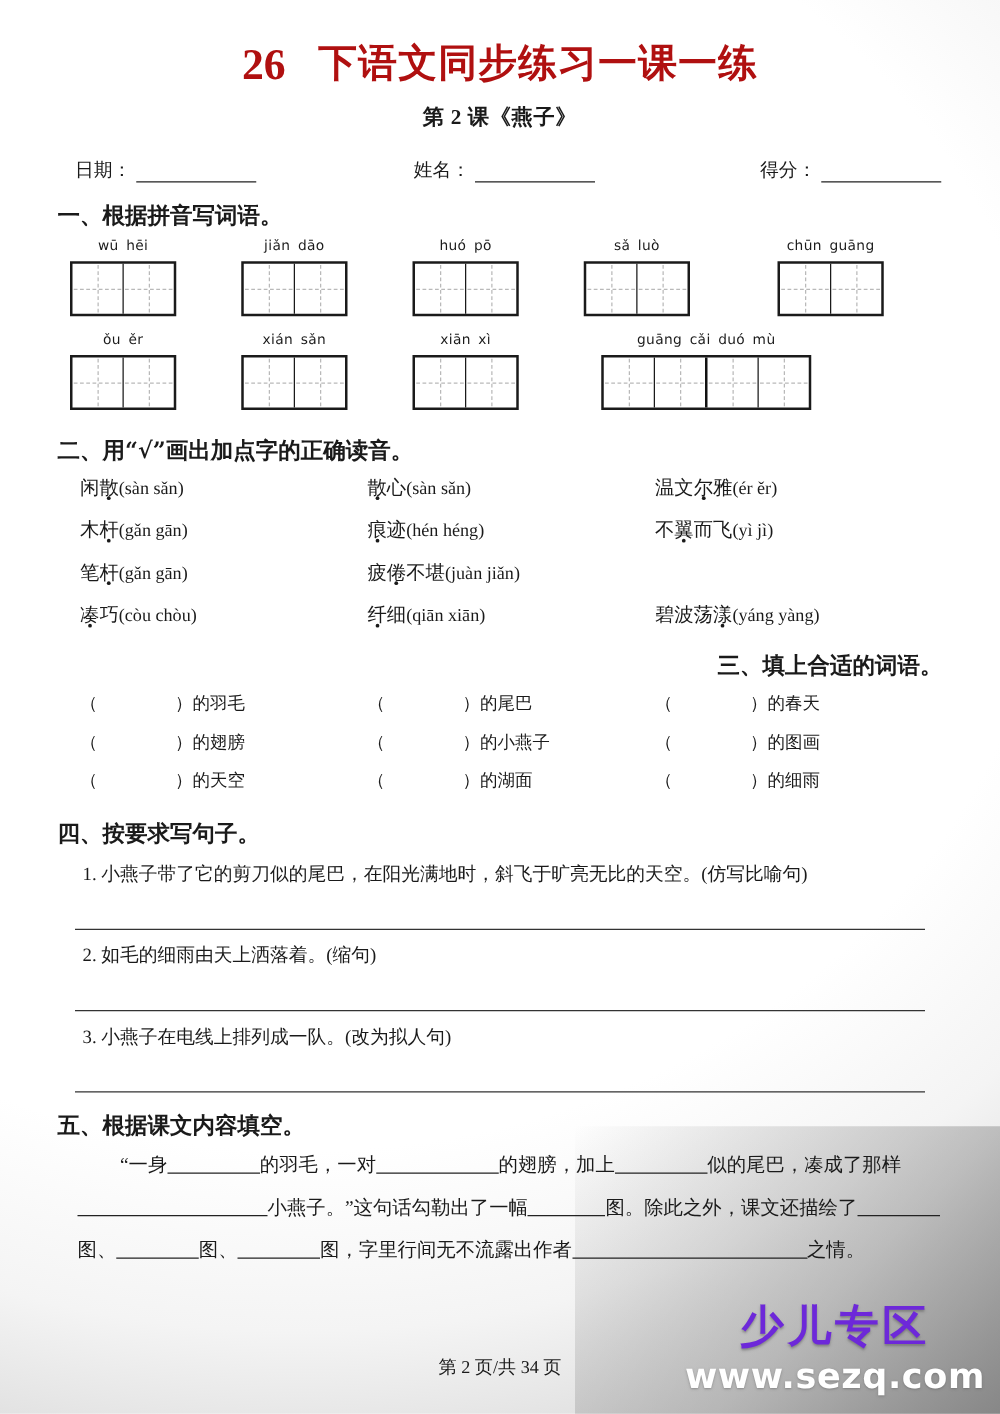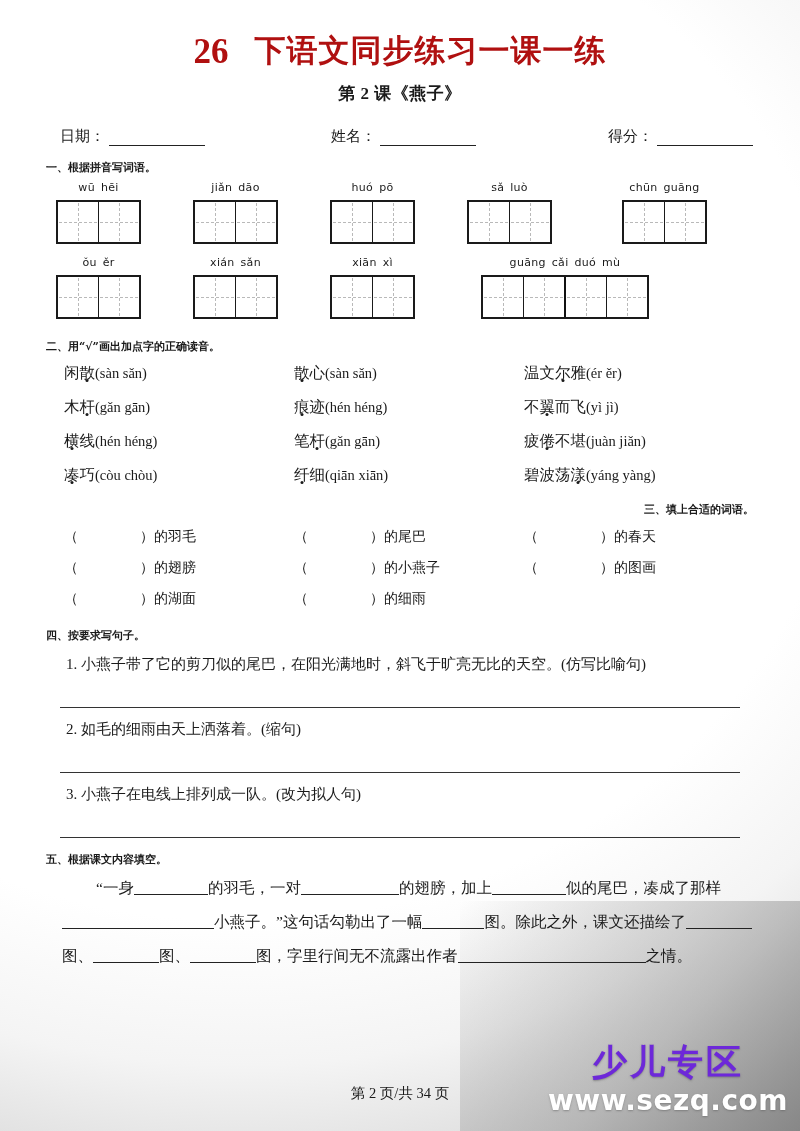--- a/index.html
+++ b/index.html
@@ -54,21 +54,21 @@
   .info-item { display: flex; align-items: flex-end; }
   .info-item .lbl { white-space: nowrap; }
   .info-blank {
     display: inline-block; border-bottom: 1.3px solid #222;
     width: 96px; height: 15px; margin-left: 4px;
   }
   .sp1 { width: 126px; } .sp2 { width: 132px; }
 
   
   .sec-h {
-    font-weight: bold; font-size: 11px;
+    font-weight: bold; font-size: 18px;
     margin: 14px 0 4px 0;
     font-family: "DejaVu Serif", "Liberation Serif", serif;
   }
 
   
   .pin-row { display: flex; margin-top: 6px; padding-left: 10px; }
   .pin-group { display: flex; flex-direction: column; align-items: center; }
   .pin-label {
     font-family: "DejaVu Sans", "Liberation Sans", sans-serif;
     font-size: 11px; margin-bottom: 6px; white-space: nowrap;
@@ -253,21 +253,20 @@
         <div><span>闲</span><span class="dotted">散</span><span class="py">(sàn  sǎn)</span></div>
         <div><span class="dotted">散</span><span>心</span><span class="py">(sàn  sǎn)</span></div>
         <div><span>温文</span><span class="dotted">尔</span><span>雅</span><span class="py">(ér  ěr)</span></div>
       </div>
       <div class="col3">
         <div><span>木</span><span class="dotted">杆</span><span class="py">(gǎn  gān)</span></div>
         <div><span class="dotted">痕</span><span>迹</span><span class="py">(hén  héng)</span></div>
         <div><span>不</span><span class="dotted">翼</span><span>而飞</span><span class="py">(yì  jì)</span></div>
       </div>
       <div class="col3">
-        <div><span class="dotted">横</span><span>线</span><span class="py">(hén  héng)</span></div>
         <div><span>笔</span><span class="dotted">杆</span><span class="py">(gǎn  gān)</span></div>
         <div><span>疲</span><span class="dotted">倦</span><span>不堪</span><span class="py">(juàn  jiǎn)</span></div>
       </div>
       <div class="col3">
         <div><span class="dotted">凑</span><span>巧</span><span class="py">(còu  chòu)</span></div>
         <div><span class="dotted">纤</span><span>细</span><span class="py">(qiān  xiān)</span></div>
         <div><span>碧波荡</span><span class="dotted">漾</span><span class="py">(yáng  yàng)</span></div>
       </div>
     </div>
 
@@ -277,20 +276,21 @@
         <div><span>（</span><span class="paren-gap"></span><span>）的羽毛</span></div>
         <div><span>（</span><span class="paren-gap"></span><span>）的尾巴</span></div>
         <div><span>（</span><span class="paren-gap"></span><span>）的春天</span></div>
       </div>
       <div class="fill-row">
         <div><span>（</span><span class="paren-gap"></span><span>）的翅膀</span></div>
         <div><span>（</span><span class="paren-gap"></span><span>）的小燕子</span></div>
         <div><span>（</span><span class="paren-gap"></span><span>）的图画</span></div>
       </div>
       <div class="fill-row">
+        <div><span>（</span><span class="paren-gap"></span><span>）的天空</span></div>
         <div><span>（</span><span class="paren-gap"></span><span>）的湖面</span></div>
         <div><span>（</span><span class="paren-gap"></span><span>）的细雨</span></div>
       </div>
     </div>
 
   <div class="sec-h" style="margin-top:14px;">四、按要求写句子。</div>
 
   <div class="q-line">1. 小燕子带了它的剪刀似的尾巴，在阳光满地时，斜飞于旷亮无比的天空。(仿写比喻句)</div>
   <div class="answer-rule"></div>
 

